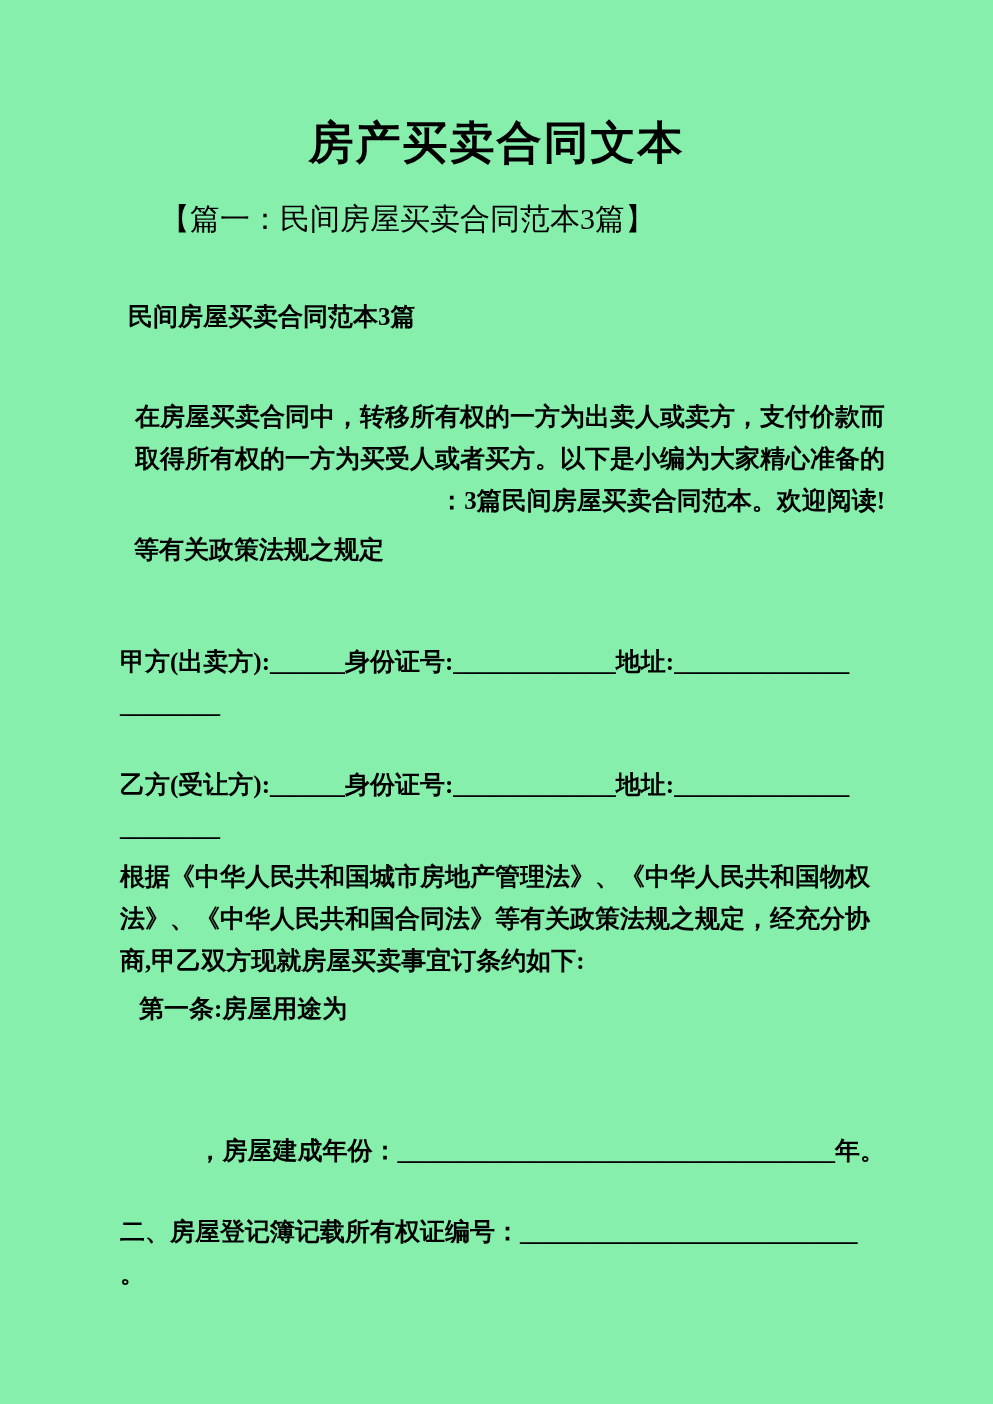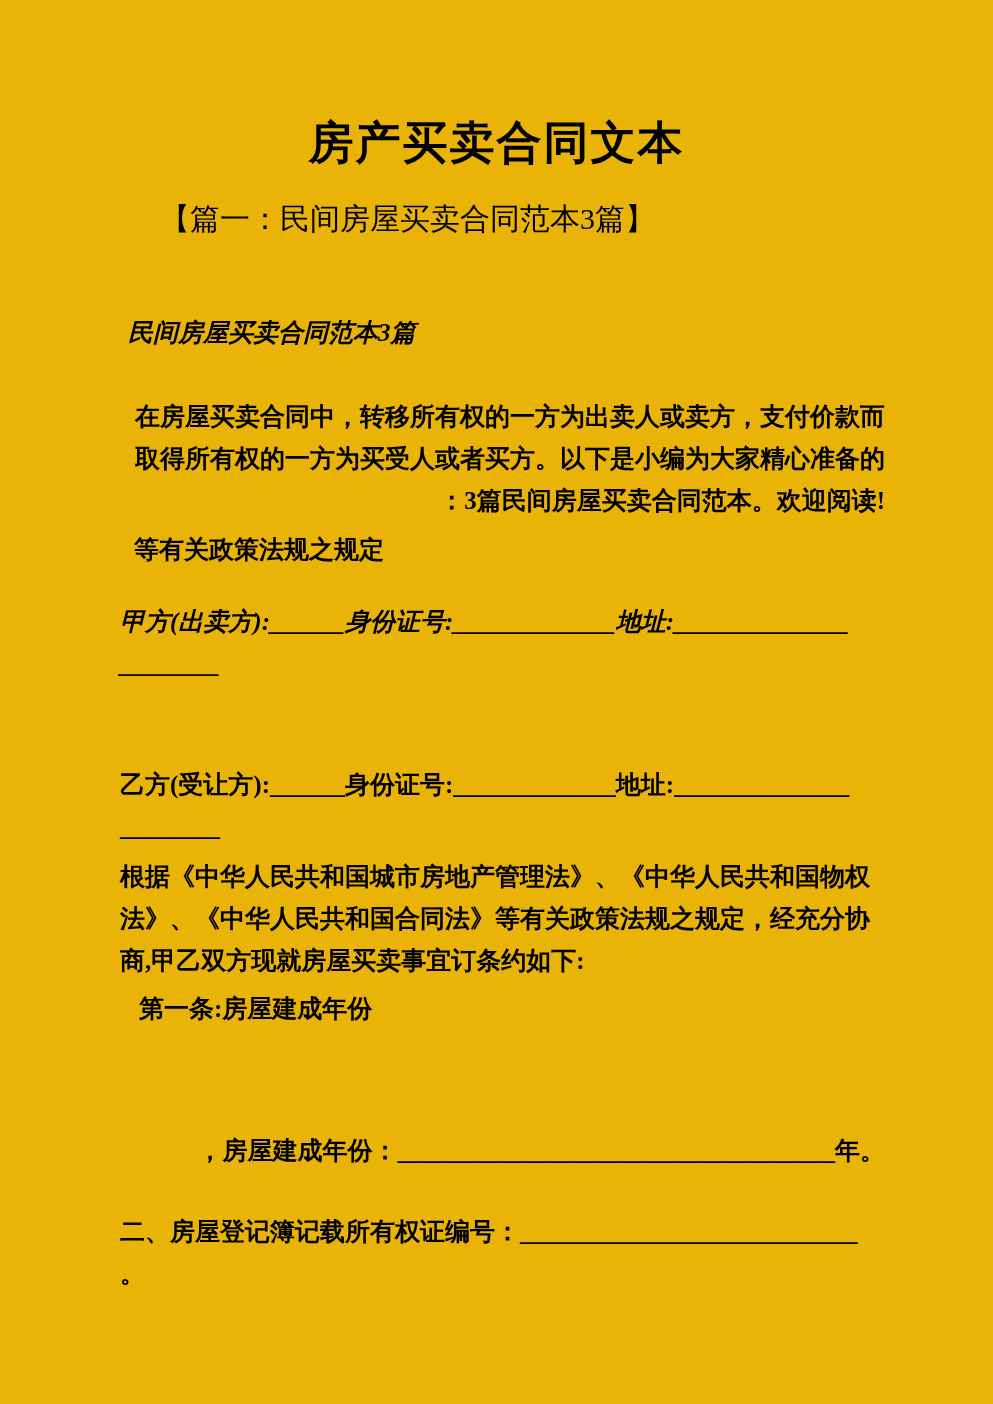--- a/index.html
+++ b/index.html
@@ -4,21 +4,21 @@
 <style>
   html, body {
     margin: 0;
     padding: 0;
     background: #ffffff;
   }
   .page {
     position: relative;
     width: 993px;
     height: 1404px;
-    background: #eab308;
+    background: #86efac;
     color: #000000;
     font-family: "Liberation Serif", "DejaVu Serif", serif;
     overflow: hidden;
   }
   .block {
     position: absolute;
     white-space: pre;
     font-weight: bold;
     font-size: 25px;
     line-height: 42px;
@@ -37,24 +37,24 @@
   }
   .doc-subtitle {
     top: 199px;
     left: 0;
     width: 815px;
     text-align: center;
     font-size: 30px;
     line-height: 40px;
     font-weight: normal;
   }
-  .h-sample3   { top: 312px; text-indent: 8px; font-style: italic; }
+  .h-sample3   { top: 296px; text-indent: 8px; }
   .p-intro     { top: 396px; text-align: right; }
   .h-sample1   { top: 529px; text-indent: 14px; }
-  .p-party-a   { top: 601px; font-style: italic; }
+  .p-party-a   { top: 641px; }
   .p-party-b   { top: 764px; }
   .p-legal     { top: 856px; }
   .h-article1  { top: 988px; text-indent: 19px; }
   .p-item1     { top: 1046px; text-indent: 8px; }
   .p-item1b    { top: 1130px; text-align: right; }
   .p-item2     { top: 1211px; }
 </style>
 </head>
 <body>
 
@@ -75,21 +75,21 @@
   <div class="p-party-a block">甲方(出卖方):______身份证号:_____________地址:______________
 ________</div>
 
   <div class="p-party-b block">乙方(受让方):______身份证号:_____________地址:______________
 ________</div>
 
   <div class="p-legal block">根据《中华人民共和国城市房地产管理法》、《中华人民共和国物权
 法》、《中华人民共和国合同法》等有关政策法规之规定，经充分协
 商,甲乙双方现就房屋买卖事宜订条约如下:</div>
 
-  <div class="h-article1 block">第一条:房屋建成年份</div>
+  <div class="h-article1 block">第一条:房屋用途为</div>
 
 
   <div class="p-item1b block">，房屋建成年份：___________________________________年。</div>
 
   <div class="p-item2 block">二、房屋登记簿记载所有权证编号：___________________________
 。</div>
 
 </div>
 
 </body></html>

